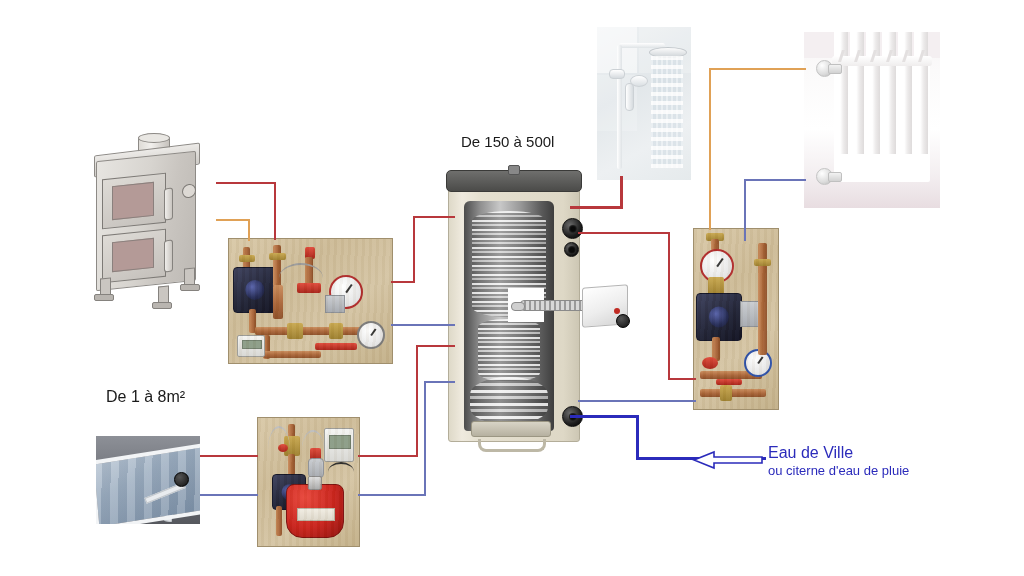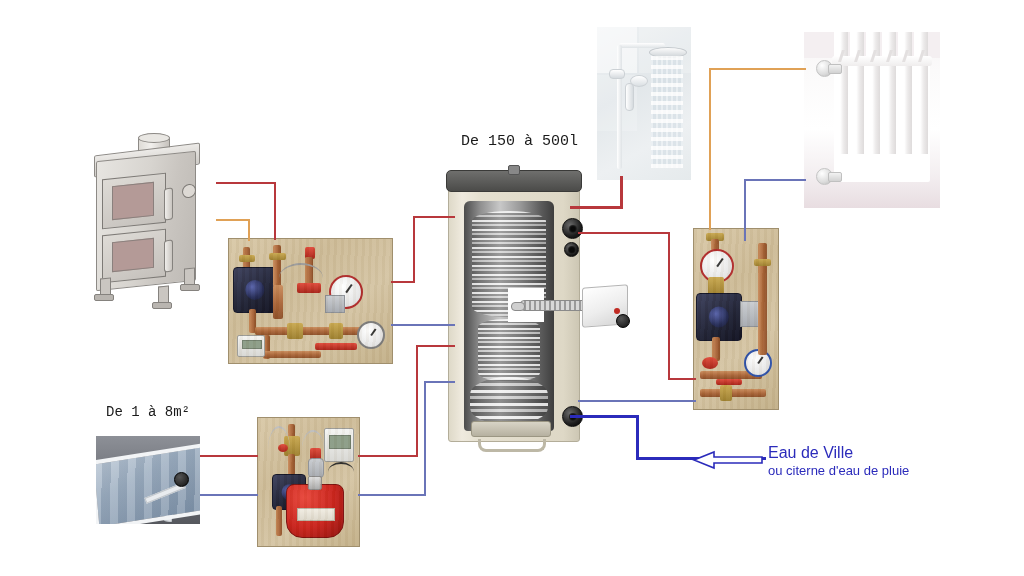--- a/index.html
+++ b/index.html
@@ -1,19 +1,19 @@
 <!DOCTYPE html>
 <html><head>
 <meta charset="utf-8">
 <style>
   html,body{margin:0;padding:0;background:#fff;}
   body{width:1024px;height:576px;overflow:hidden;font-family:"Liberation Sans",sans-serif;}
   #canvas{position:relative;width:1024px;height:576px;background:#ffffff;}
 
-  .lbl{position:absolute;color:#1a1a1a;font-size:14px;white-space:nowrap;font-family:Liberation Mono, monospace;}
+  .lbl{position:absolute;color:#1a1a1a;font-size:14px;white-space:nowrap;}
   .lbl-blue{position:absolute;color:#2b2bbb;white-space:nowrap;}
 
   
   .pipe{position:absolute;}
   .ph{height:2px;}
   .pv{width:2px;}
   .red{background:#b8383c;}
   .orange{background:#e0a156;}
   .blue{background:#6a74b8;}
   .navy{background:#2b2bbb;}
@@ -194,21 +194,21 @@
   .arrow{position:absolute;}
   .arrow svg{display:block;}
 </style>
 </head>
 <body>
 
 <div id="canvas">
 
   <div class="lbl" style="left:461px;top:133px;font-size:15px;">De 150 à 500l</div>
 
-  <div class="lbl" style="left:106px;top:404px;font-size:14px;">De 1 à 8m²</div>
+  <div class="lbl" style="left:106px;top:388px;font-size:16px;">De 1 à 8m²</div>
 
   <div class="lbl-blue" style="left:768px;top:444px;font-size:16px;">Eau de Ville</div>
 
   <div class="lbl-blue" style="left:768px;top:463px;font-size:13px;">ou citerne d'eau de pluie</div>
 
   <div class="boiler">
     <div class="bl-flue"></div>
     <div class="bl-top"></div>
     <div class="bl-body"></div>
     <div class="bl-door bl-door1"></div>

